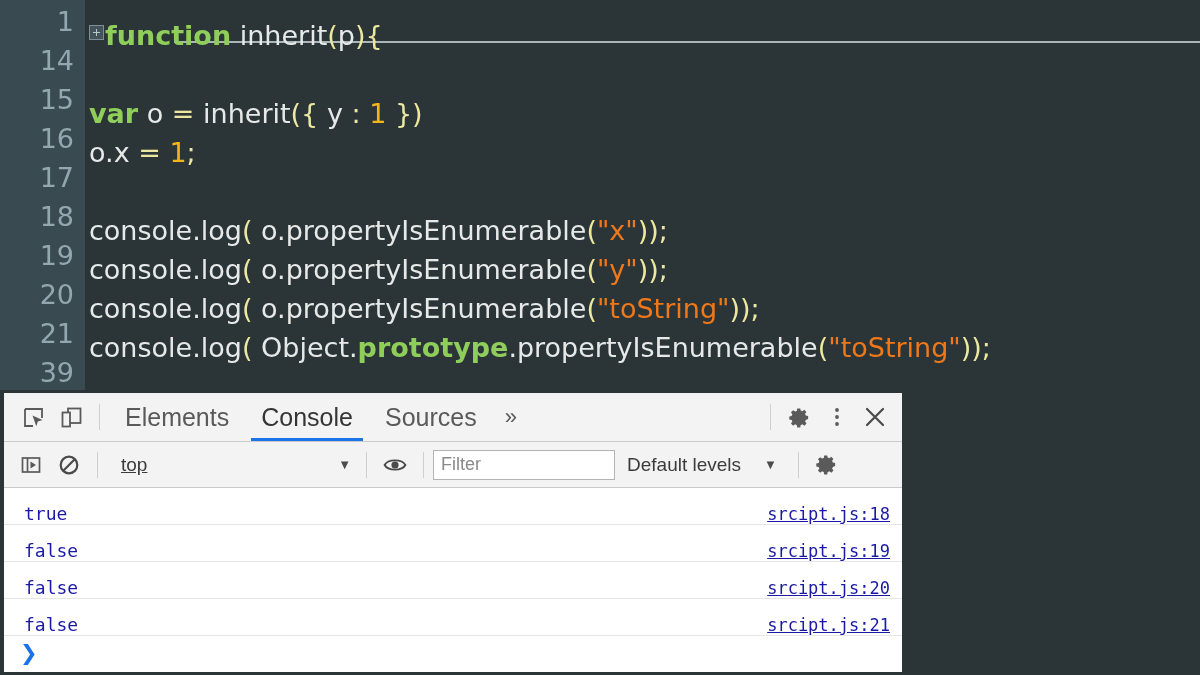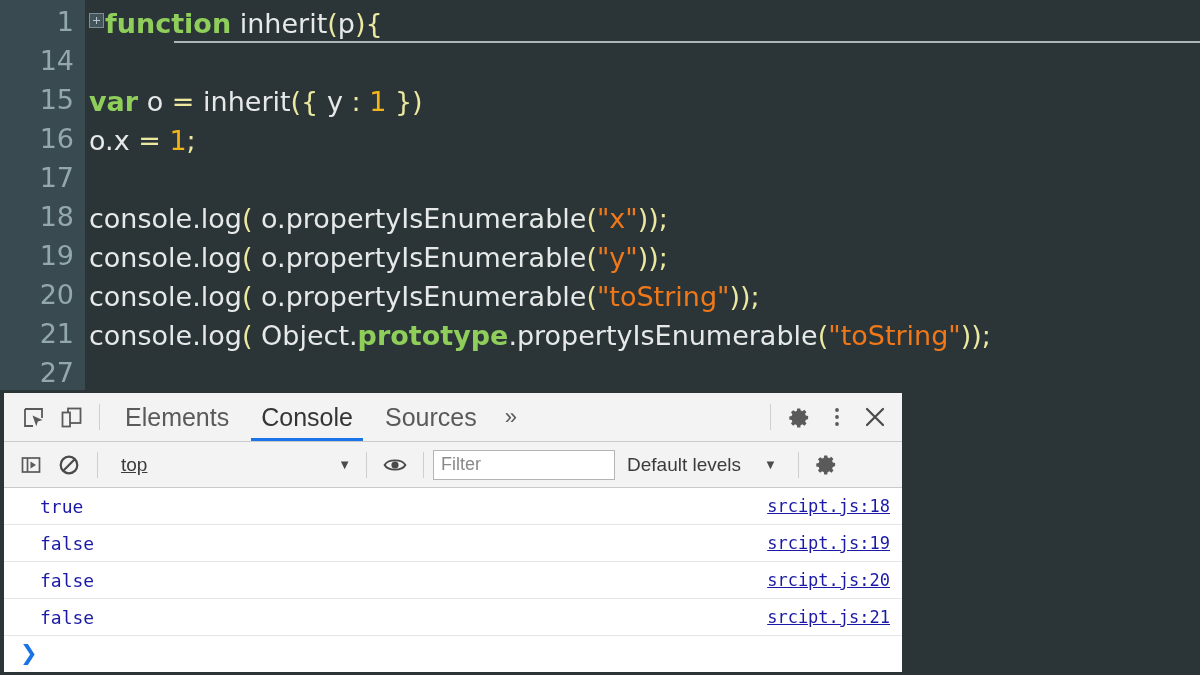--- a/index.html
+++ b/index.html
@@ -22,21 +22,21 @@
     padding-top: 2px;
   }
   #gutter .ln {
     height: 39px; line-height: 39px;
     text-align: right; padding-right: 11px;
     font-size: 27px; color: #93a8ae;
     font-family: "DejaVu Sans", sans-serif;
   }
   #code {
     flex: 1 1 auto; position: relative;
-    padding-top: 4px; padding-left: 4px;
+    padding-top: 16px; padding-left: 4px;
     overflow: hidden;
   }
   #code .cl {
     height: 39px; line-height: 39px;
     font-size: 27px; color: #e6e9e8;
     white-space: pre;
     font-family: "DejaVu Sans", sans-serif;
     position: relative;
   }
   .fold-marker {
@@ -136,23 +136,23 @@
     font-size: 19px; color: #3b3b3b;
     padding: 0 12px;
   }
 
   
   #dt-console {
     flex: 1 1 auto; background: #fff;
     overflow: hidden;
   }
   .msg {
-    height: 37px; display: flex; align-items: center;
+    height: 37px; display: flex; align-items: flex-end;
     border-bottom: 1px solid #e6e6e6;
-    padding: 0 12px 0 36px;
+    padding: 0 12px 0 20px;
     font-family: "DejaVu Sans Mono", monospace;
     font-size: 18px;
   }
   .msg .val { color: #1a1aa6; flex: 1 1 auto; }
   .msg .src {
     color: #1a1aa6; text-decoration: underline;
     font-size: 17px;
   }
   #prompt-row {
     height: 34px; display: flex; align-items: center;
@@ -170,21 +170,21 @@
   <div id="gutter">
       <div class="ln">1</div>
       <div class="ln">14</div>
       <div class="ln">15</div>
       <div class="ln">16</div>
       <div class="ln">17</div>
       <div class="ln">18</div>
       <div class="ln">19</div>
       <div class="ln">20</div>
       <div class="ln">21</div>
-      <div class="ln">27</div>
+      <div class="ln">39</div>
     </div>
   <div id="code">
     <div id="fold-line"></div>
   <div class="cl"><span class="fold-marker"></span><span class="kw">function</span><span class="pln"> </span><span class="pln">inherit</span><span class="op">(</span><span class="pln">p</span><span class="op">)</span><span class="op">{</span></div>
       <div class="cl"></div>
       <div class="cl"><span class="kw">var</span><span class="pln"> o </span><span class="op">=</span><span class="pln"> </span><span class="pln">inherit</span><span class="op">({</span><span class="pln"> y </span><span class="op">:</span><span class="pln"> </span><span class="num">1</span><span class="op"> })</span></div>
       <div class="cl"><span class="pln">o.x </span><span class="op">=</span><span class="pln"> </span><span class="num">1</span><span class="op">;</span></div>
       <div class="cl"></div>
       <div class="cl"><span class="pln">console.log</span><span class="op">(</span><span class="pln"> o.propertyIsEnumerable</span><span class="op">(</span><span class="str">"x"</span><span class="op">));</span></div>
       <div class="cl"><span class="pln">console.log</span><span class="op">(</span><span class="pln"> o.propertyIsEnumerable</span><span class="op">(</span><span class="str">"y"</span><span class="op">));</span></div>

